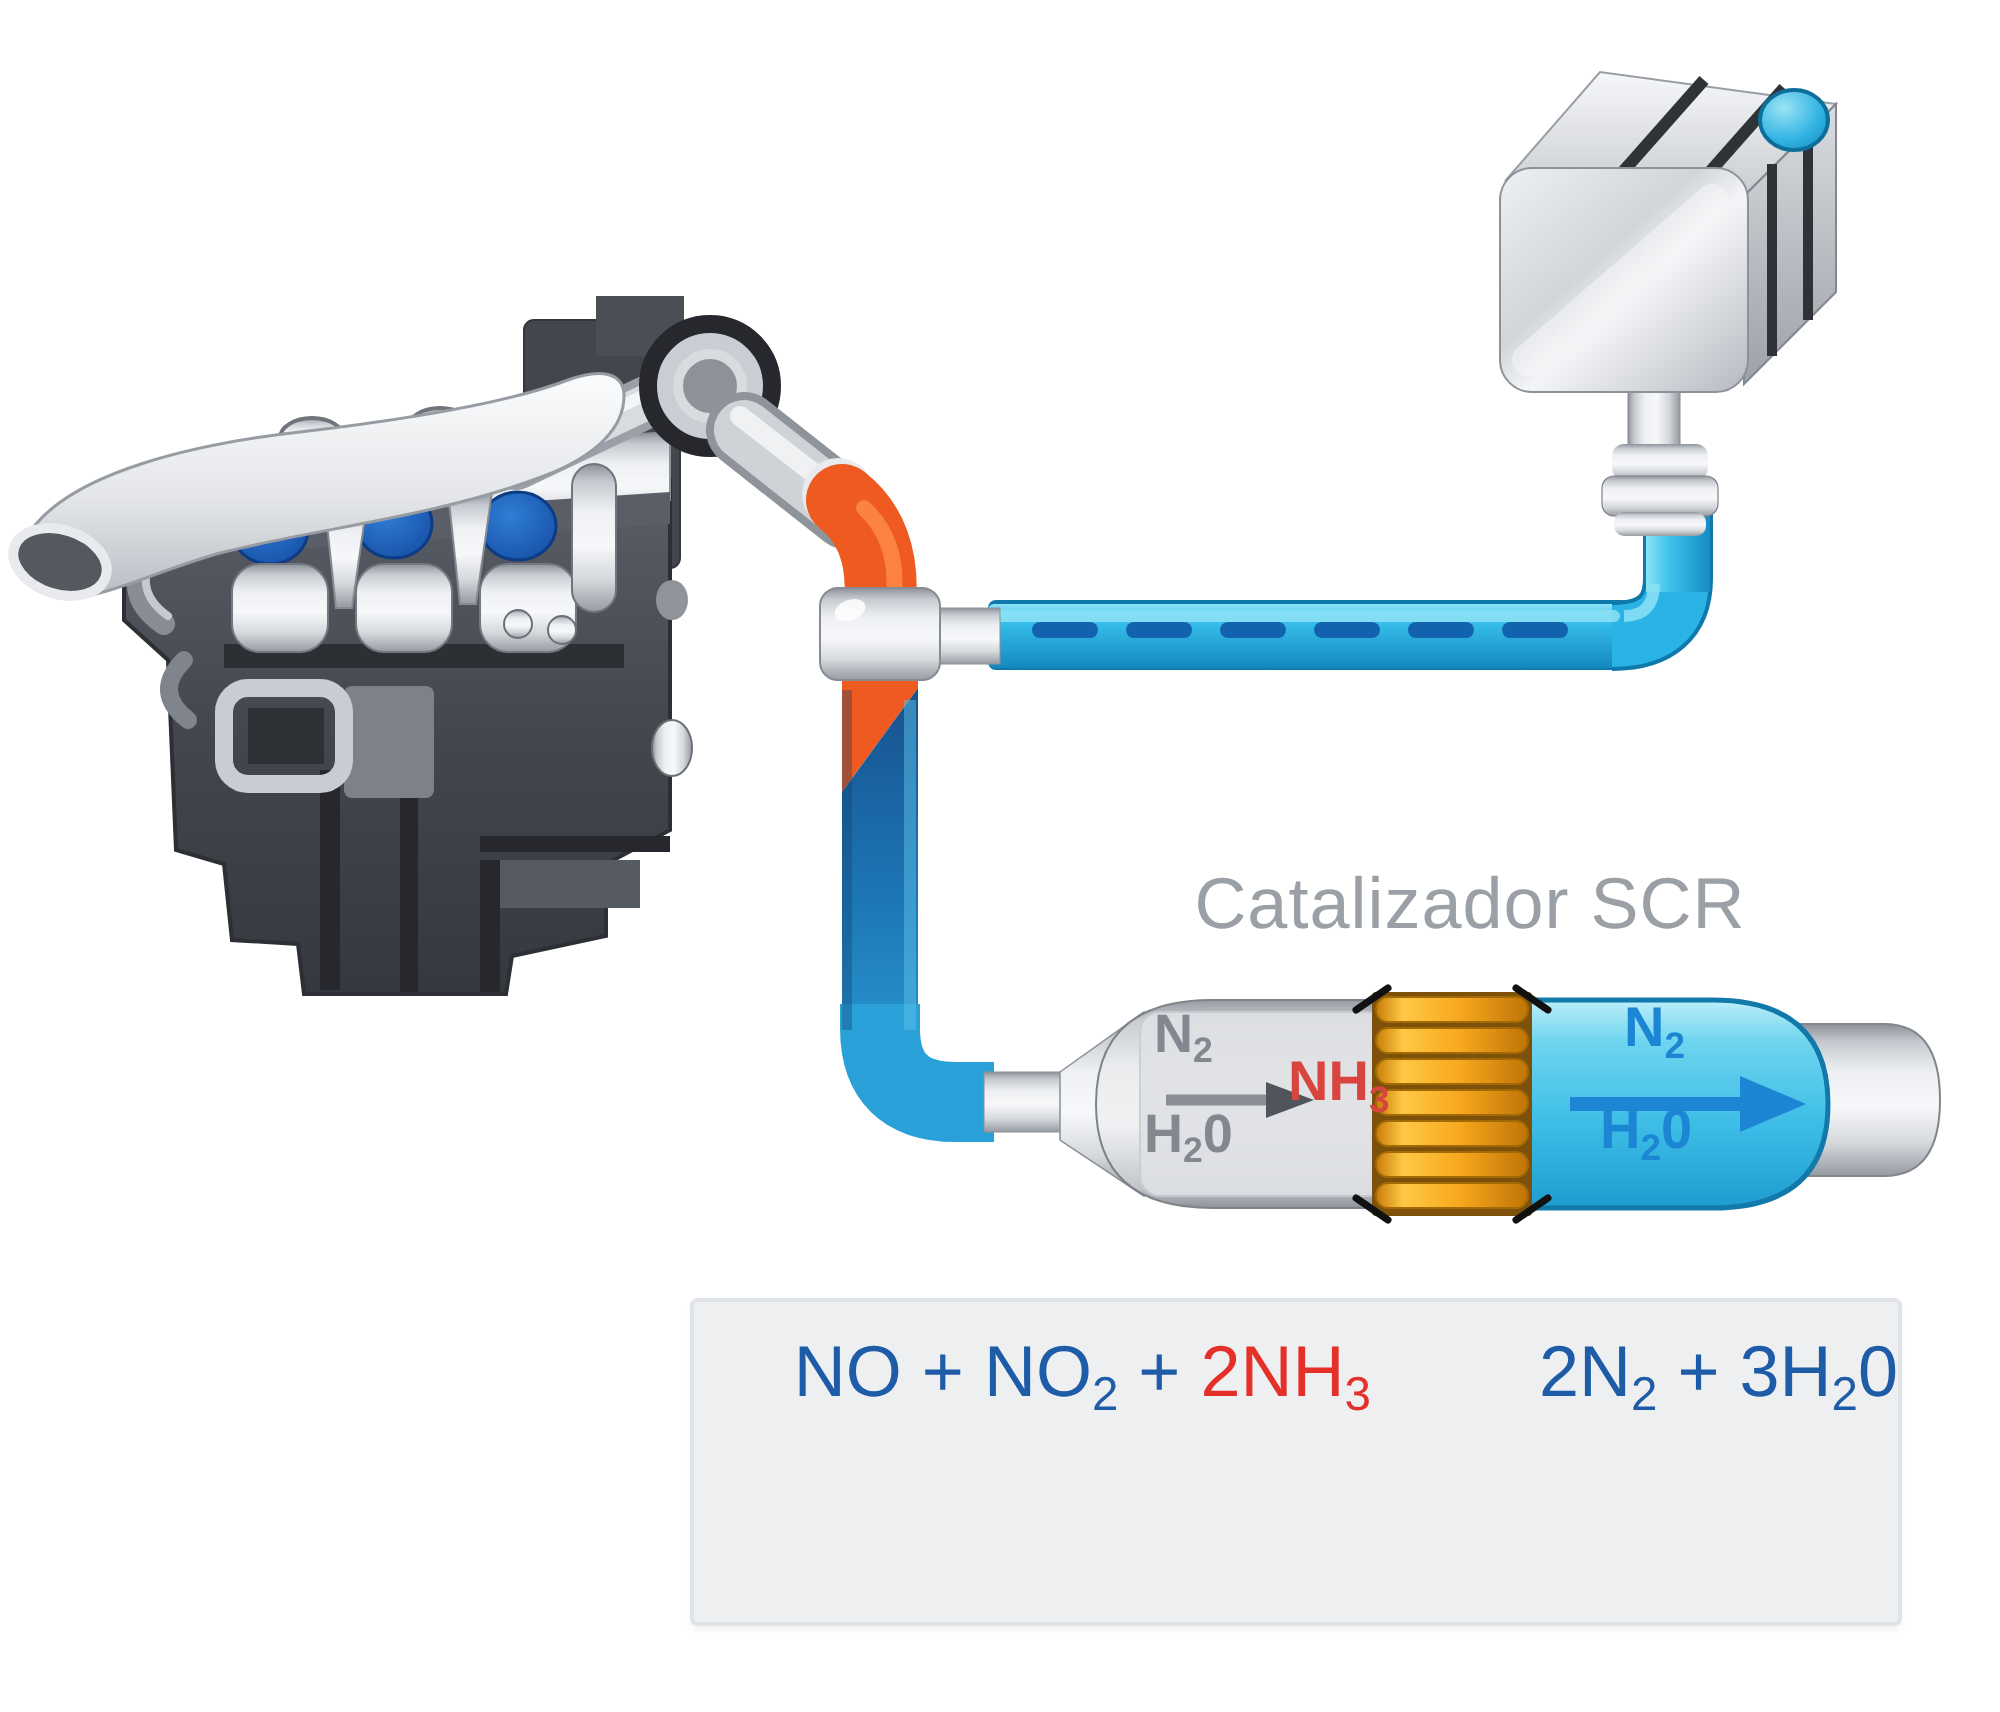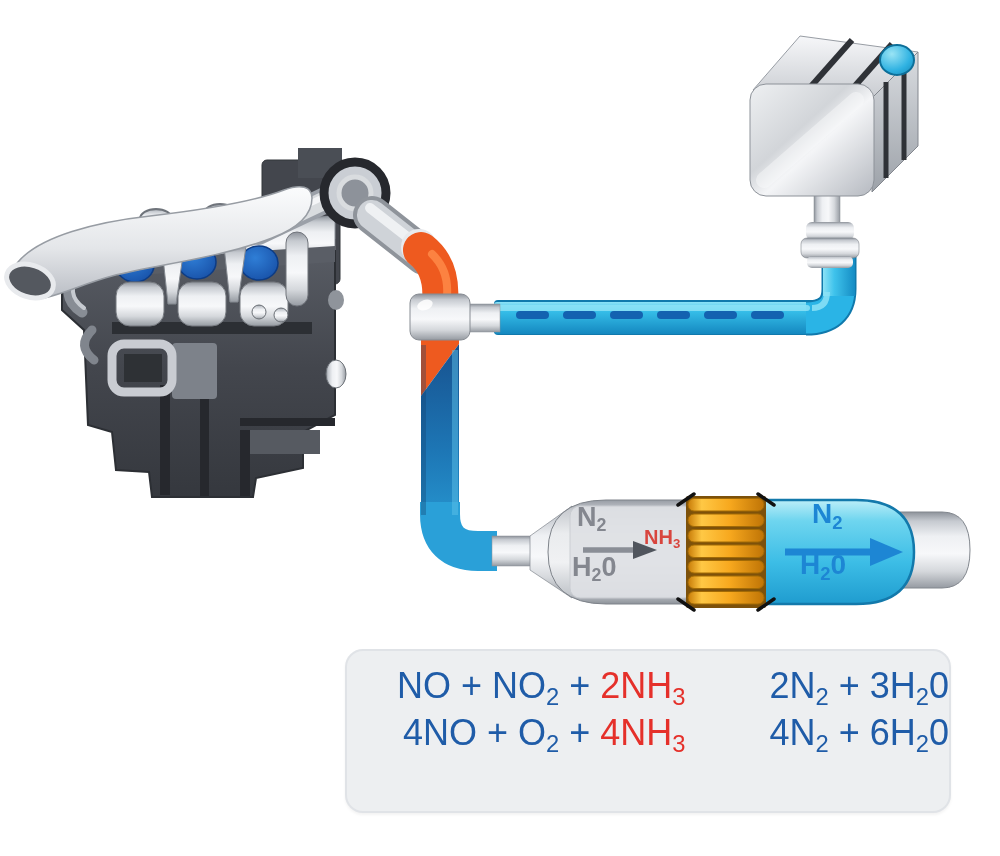--- a/index.html
+++ b/index.html
@@ -4,29 +4,29 @@
 <style>
   html,body{margin:0;padding:0;background:#ffffff}
   .stage{position:relative;width:1000px;height:856px;background:#fff;
          font-family:"Liberation Sans","DejaVu Sans",sans-serif;overflow:hidden}
   svg.canvas{position:absolute;left:0;top:0}
   .overlay-label{position:absolute;font-weight:bold;white-space:nowrap;line-height:1}
   sub{font-size:66%;line-height:0;position:relative;top:.3em;vertical-align:baseline}
   .title{position:absolute;left:520px;top:431px;width:430px;text-align:center;
          font-size:36px;color:var(--label-gray,#9aa0a5);letter-spacing:.5px;font-weight:400}
   .lbl-gray{color:var(--formula-gray,#84878f);font-size:27px}
-  .lbl-red{color:var(--nh3-red,#d8453e);font-size:20px}
+  .lbl-red{color:var(--nh3-red,#d8453e);font-size:28px}
   .lbl-blue{color:var(--outlet-blue,#1d86d4);font-size:28px}
   .lbl-n2-in{left:577px;top:504px}
   .lbl-h2o-in{left:572px;top:554px}
   .lbl-nh3{left:644px;top:527px}
   .lbl-n2-out{left:812px;top:500px}
   .lbl-h2o-out{left:800px;top:551px}
   .eq-panel{position:absolute;left:345px;top:649px;width:606px;height:164px;box-sizing:border-box;
-            background:var(--panel-bg,#edeff1);border:2px solid #e0e3e7;border-radius:18px;
+            background:var(--panel-bg,#edeff1);border:2px solid #e0e3e7;border-radius:4px;
             box-shadow:0 2px 3px rgba(0,0,0,.05);padding-top:11px}
   .eq-row{display:flex;align-items:center;height:47px;font-size:36px;
           color:var(--equation-blue,#1f5ca8)}
   .eq-left{display:inline-block;width:346px;text-align:right;white-space:nowrap}
   .eq-red{color:var(--equation-red,#e5302a)}
   .eq-right{margin-left:84px;white-space:nowrap}
 </style>
 </head>
 <body>
 
@@ -254,33 +254,30 @@
         <line x1="583" y1="550" x2="633" y2="550" stroke="#8a8e96" stroke-width="5.5"></line>
         <polygon points="633,541 657,550 633,559" fill="#50555d"></polygon>
       </g>
       <g>
         <line x1="785" y1="552" x2="872" y2="552" stroke="#1d86d4" stroke-width="7"></line>
         <polygon points="870,538 903,552 870,566" fill="#1d86d4"></polygon>
       </g>
     </g>
   </svg>
 
+  <div class="title">Catalizador SCR</div>
 
   <span class="overlay-label lbl-gray lbl-n2-in">N<sub>2</sub></span>
   <span class="overlay-label lbl-gray lbl-h2o-in">H<sub>2</sub>0</span>
   <span class="overlay-label lbl-red lbl-nh3">NH<sub>3</sub></span>
   <span class="overlay-label lbl-blue lbl-n2-out">N<sub>2</sub></span>
   <span class="overlay-label lbl-blue lbl-h2o-out">H<sub>2</sub>0</span>
 
   <div class="eq-panel">
     <div class="eq-row">
       <span class="eq-left"><span class="eq-blue">NO + NO<sub>2</sub> + </span><span class="eq-red">2NH<sub>3</sub></span></span>
       <span class="eq-right">2N<sub>2</sub> + 3H<sub>2</sub>0</span>
     </div>
     <div class="eq-row">
-      <span class="eq-left"><span class="eq-blue">4NO + O<sub>2</sub> + </span><span class="eq-red">4NH<sub>3</sub></span></span>
-      <span class="eq-right">4N<sub>2</sub> + 6H<sub>2</sub>0</span>
-    </div>
-    <div class="eq-row">
     </div>
   </div>
 
 </div>
 
 </body></html>

